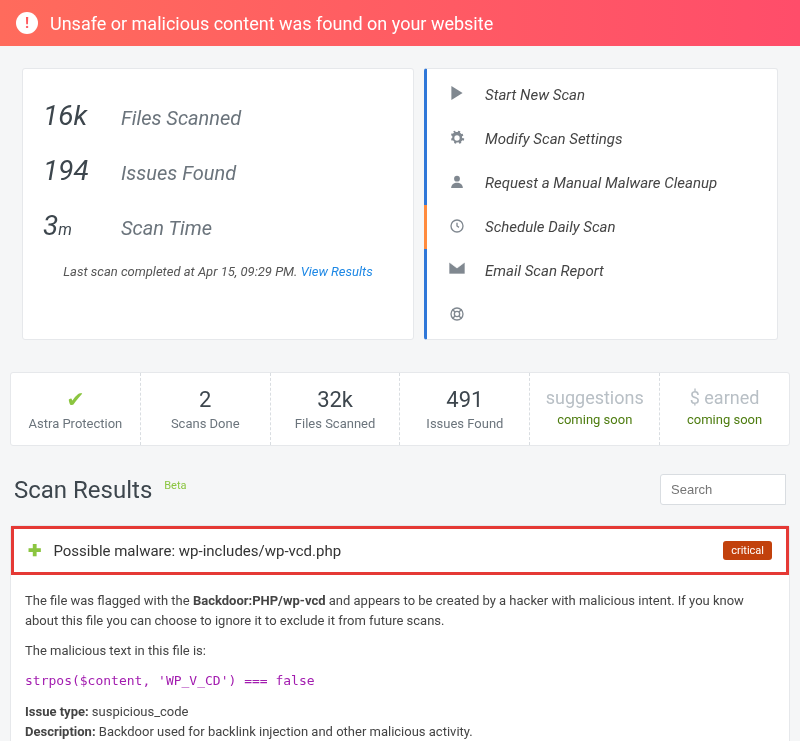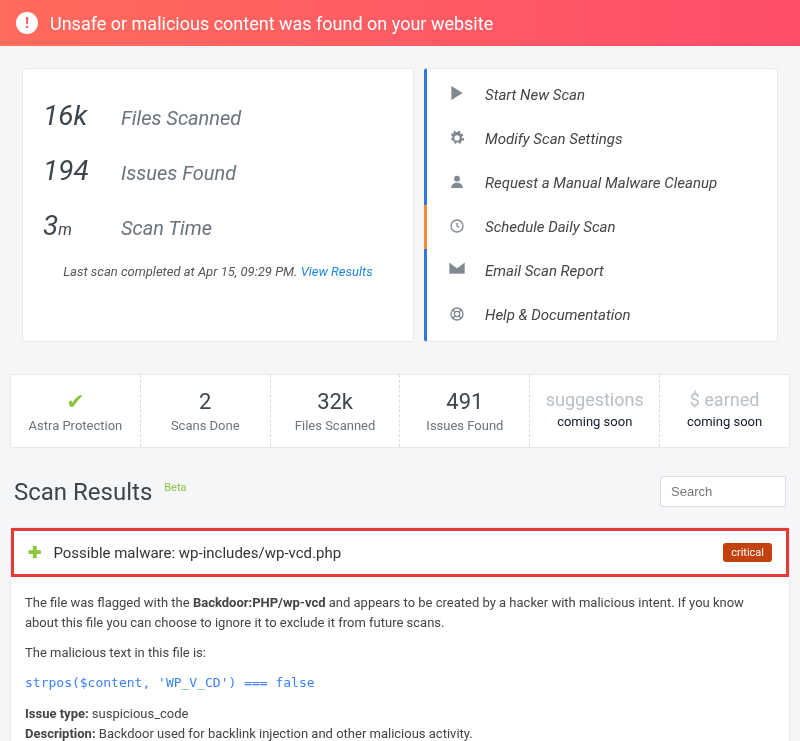--- a/index.html
+++ b/index.html
@@ -23,37 +23,37 @@
 .action-item { display: flex; align-items: flex-start; gap: 18px; padding: 13px 20px; color: #444; font-size: 15px; cursor: pointer; }
 .action-item.highlight { border-left: 3px solid #ff8a3c; margin-left: -3px; }
 .action-icon { width: 20px; display: flex; justify-content: center; color: #808890; }
 
 .summary { margin: 10px; display: flex; }
 .sum-cell { flex: 1; text-align: center; padding: 14px 6px; border-right: 1px dashed #d9dde1; }
 .sum-cell:last-child { border-right: none; }
 .sum-val { font-size: 22px; color: #3d464d; margin-bottom: 4px; }
 .sum-lbl { font-size: 13px; color: #6b747c; }
 .muted .sum-val { color: #b8bfc5; font-size: 18px; }
-.muted .sum-lbl { color: #0f172a; }
+.muted .sum-lbl { color: #4d7c0f; }
 .check { color: #8bc540; font-size: 22px; }
 
 .results-head { display: flex; align-items: center; padding: 18px 14px 10px; }
 .results-head h2 { font-size: 24px; font-weight: 400; color: #3d464d; }
 .beta { color: #8bc540; font-size: 11px; margin-left: 6px; vertical-align: super; }
 .search { margin-left: auto; }
 .search input { border: 1px solid #d9dde1; border-radius: 3px 0 0 3px; padding: 7px 10px; font-size: 13px; width: 126px; }
 
 .result-card { margin: 10px 10px 0; }
 .result-header { display: flex; align-items: center; padding: 12px 14px; border: 3px solid #e53935; border-bottom: 3px solid #e53935; }
 .plus { color: #8bc540; font-weight: bold; font-size: 16px; margin-right: 12px; }
 .result-title { font-size: 15px; color: #333; }
 .badge { margin-left: auto; background: #c2410c; color: #fff; font-size: 11px; padding: 3px 8px; border-radius: 3px; }
 .result-body { padding: 16px 14px; font-size: 13px; line-height: 1.55; color: #444; background:#fff; border-top:none;}
 .result-body p { margin-bottom: 10px; }
-.code { font-family: Consolas, monospace; color: #3b82f6; font-size: 13px; }
+.code { font-family: Consolas, monospace; color: #a21caf; font-size: 13px; }
 </style>
 </head>
 <body>
 
 <div class="wrap">
 
   <div class="alert">
     <span class="icon">!</span>
     <span>Unsafe or malicious content was found on your website</span>
   </div>
@@ -121,21 +121,20 @@
         <span>Email Scan Report</span>
       </div>
       <div class="action-item">
         <span class="action-icon">
             <svg width="16" height="16" viewBox="0 0 24 24" fill="none" stroke="#808890" stroke-width="2">
               <circle cx="12" cy="12" r="9"></circle>
               <circle cx="12" cy="12" r="4"></circle>
               <path d="M5 5l4 4M19 5l-4 4M5 19l4-4M19 19l-4-4"></path>
             </svg>
           </span>
-        <span>Help &amp; Documentation</span>
       </div>
     </div>
   </div>
 
   <div class="panel summary">
     <div class="sum-cell">
       <div class="sum-val check">✔</div>
       <div class="sum-lbl">Astra Protection</div>
     </div>
     <div class="sum-cell">

